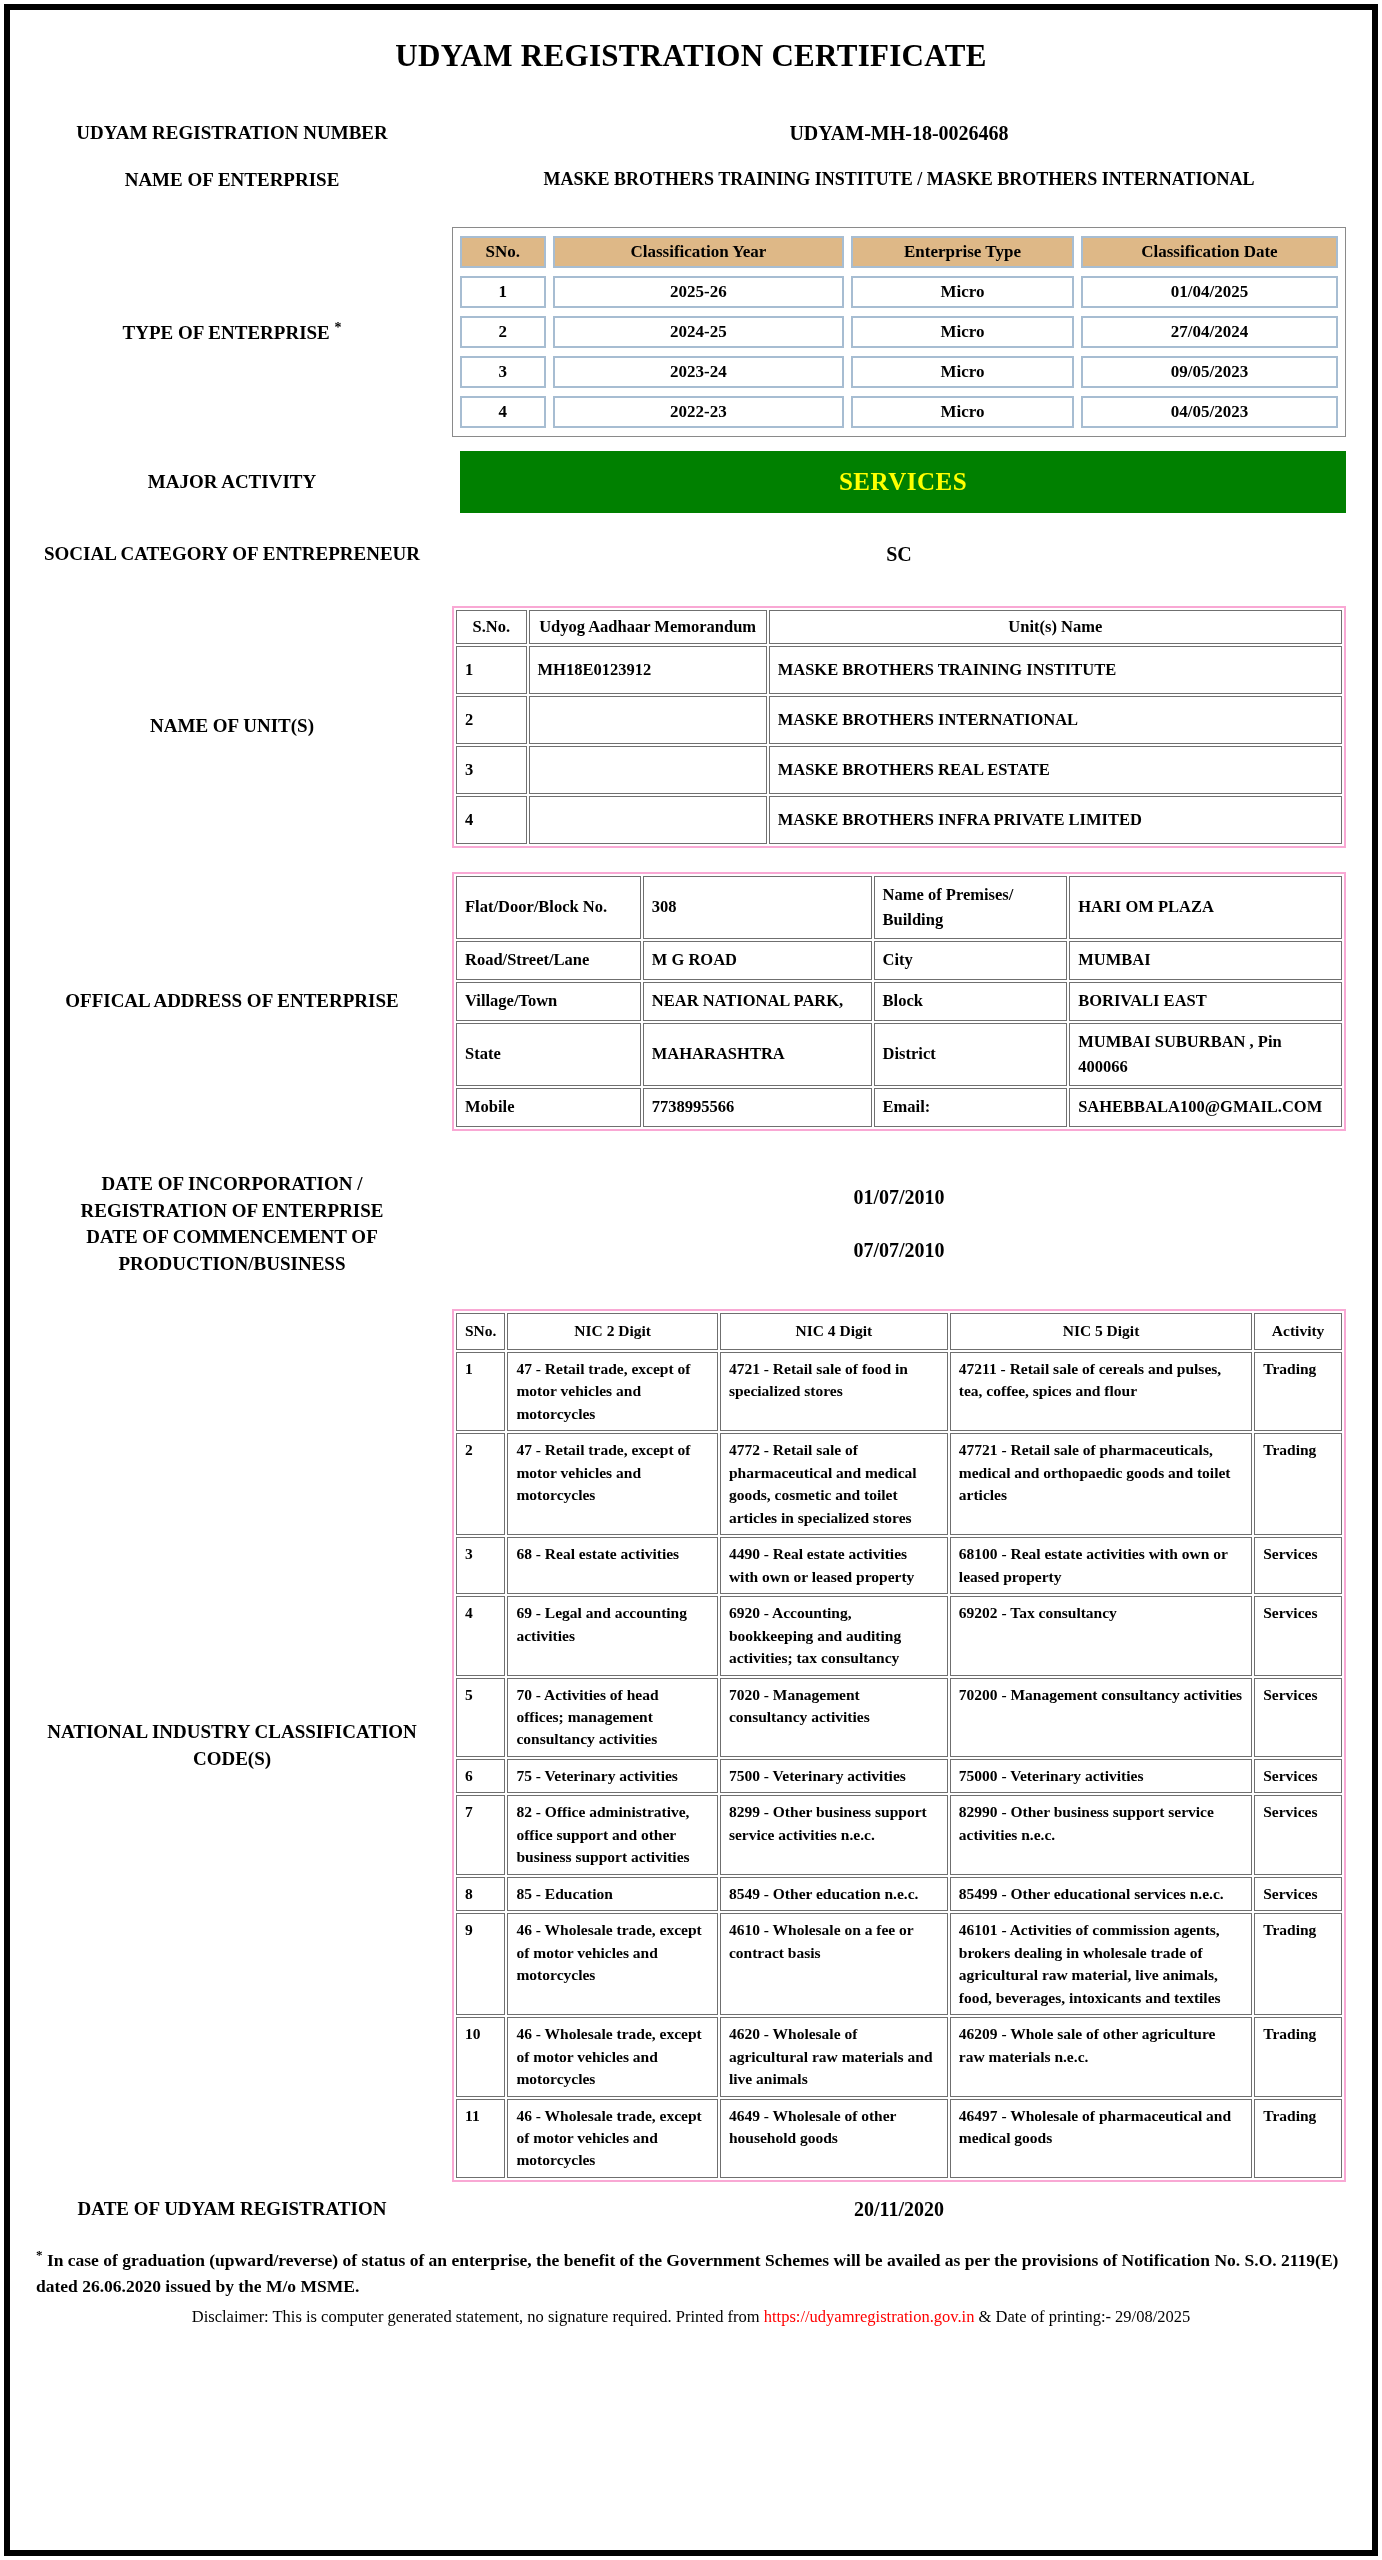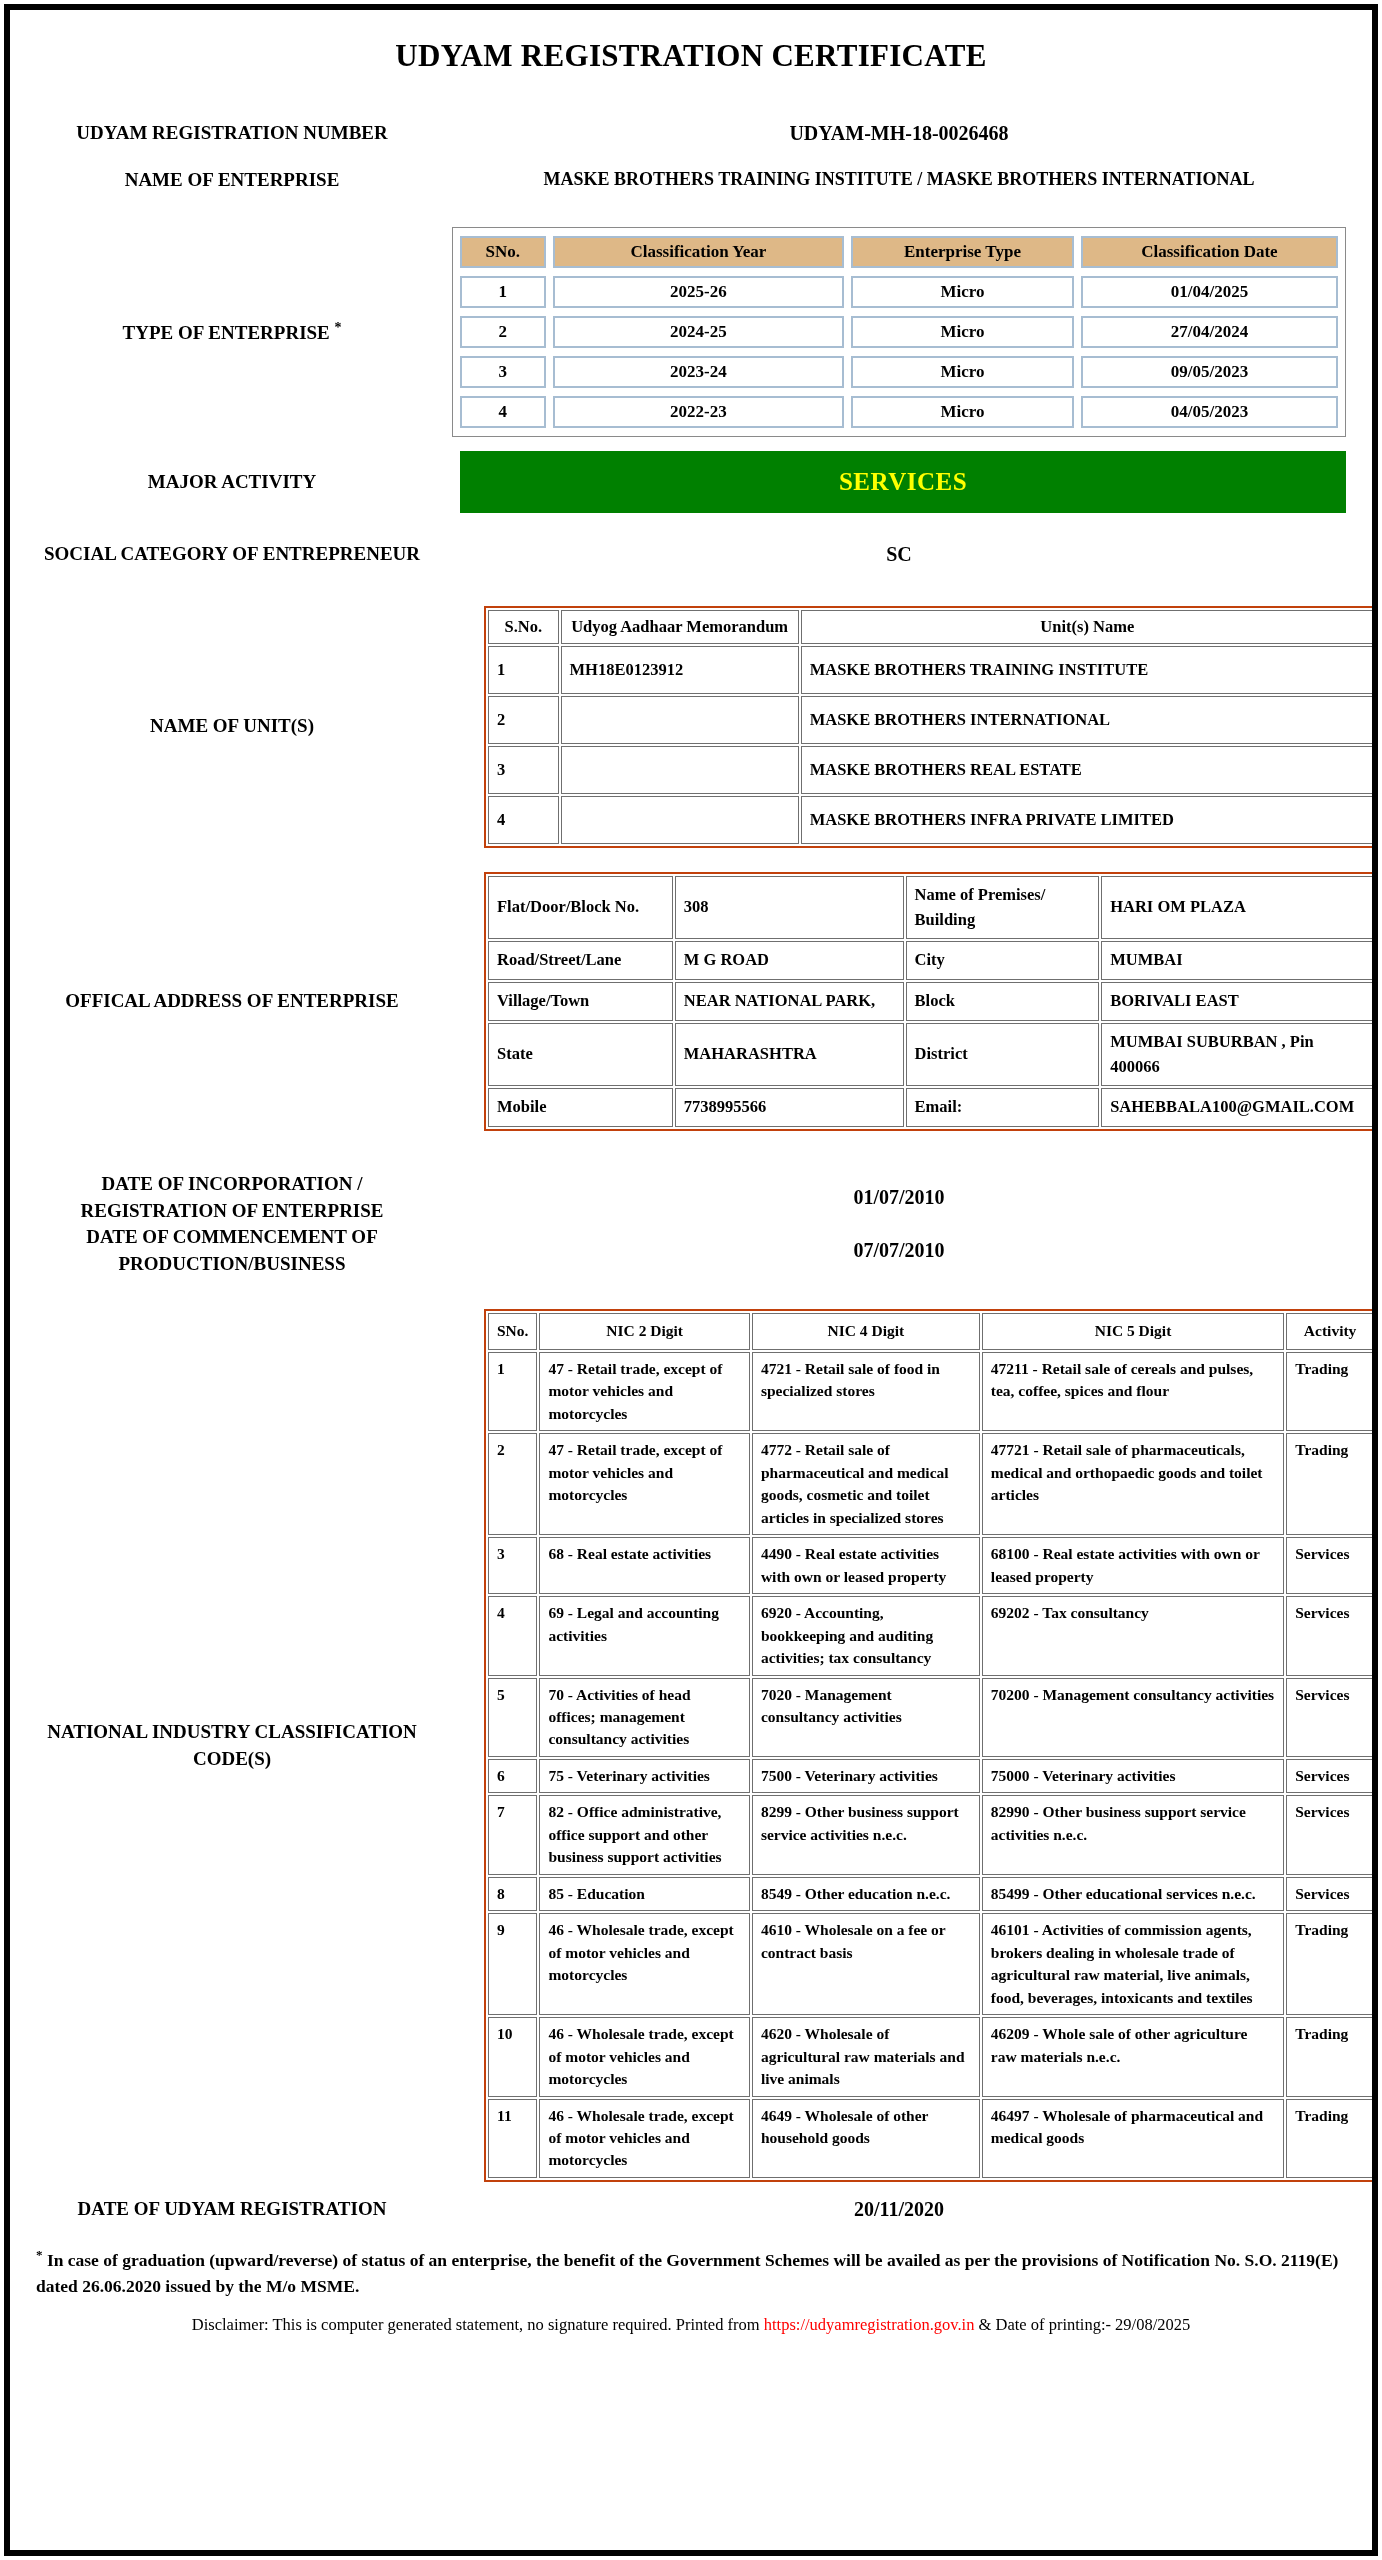--- a/index.html
+++ b/index.html
@@ -49,21 +49,21 @@
   .classification-table th:nth-child(4), .classification-table td:nth-child(4){ width:30%; }
 
   
   .activity-banner {
     background:var(--activity-bg,#008000);
     height:62px; display:flex; align-items:center; justify-content:center;
   }
   .activity-banner span { color:var(--activity-text,#FFFF00); font-weight:bold; font-size:25px; letter-spacing:0.5px; }
 
   
-  .gray-table { border-spacing:2px; border:2px solid #c2410c;margin-left:32px; }
+  .gray-table { border-spacing:2px; border:2px solid #f9a8d4; }
   .gray-table th { border:1px solid #6f6f6f; padding:6px 8px; text-align:center; }
   .gray-table td { border:1px solid #6f6f6f; padding:6px 8px; text-align:left; }
 
   .units-table th, .units-table td { font-size:16.5px; }
   .units-table th:nth-child(1), .units-table td:nth-child(1){ width:8%; }
   .units-table th:nth-child(2), .units-table td:nth-child(2){ width:27%; }
   .units-table th:nth-child(3), .units-table td:nth-child(3){ width:65%; }
   .units-table td { height:34px; }
 
   .address-table td { font-size:16.5px; line-height:1.5; }
@@ -75,21 +75,21 @@
   .nic-table th, .nic-table td { font-size:15.5px; line-height:1.45; }
   .nic-table td { vertical-align:top; padding:5px 8px; }
   .nic-table th:nth-child(1), .nic-table td:nth-child(1){ width:5.5%; }
   .nic-table th:nth-child(2), .nic-table td:nth-child(2){ width:24%; }
   .nic-table th:nth-child(3), .nic-table td:nth-child(3){ width:26%; }
   .nic-table th:nth-child(4), .nic-table td:nth-child(4){ width:34.5%; }
   .nic-table th:nth-child(5), .nic-table td:nth-child(5){ width:10%; }
 
   .note { margin-top:22px; font-weight:bold; font-size:17.5px; line-height:1.55; }
   .note sup { font-size:13px; }
-  .disclaimer { text-align:center; margin-top:14px; font-size:16.5px; font-weight:normal; }
+  .disclaimer { text-align:center; margin-top:6px; font-size:16.5px; font-weight:normal; }
   .link { color:var(--link-color,#FF0000); cursor:pointer; }
 </style>
 </head>
 <body>
 
 <div class="certificate">
 
   <div class="title">UDYAM REGISTRATION CERTIFICATE</div>
 
   <div class="row mt-regnum">

